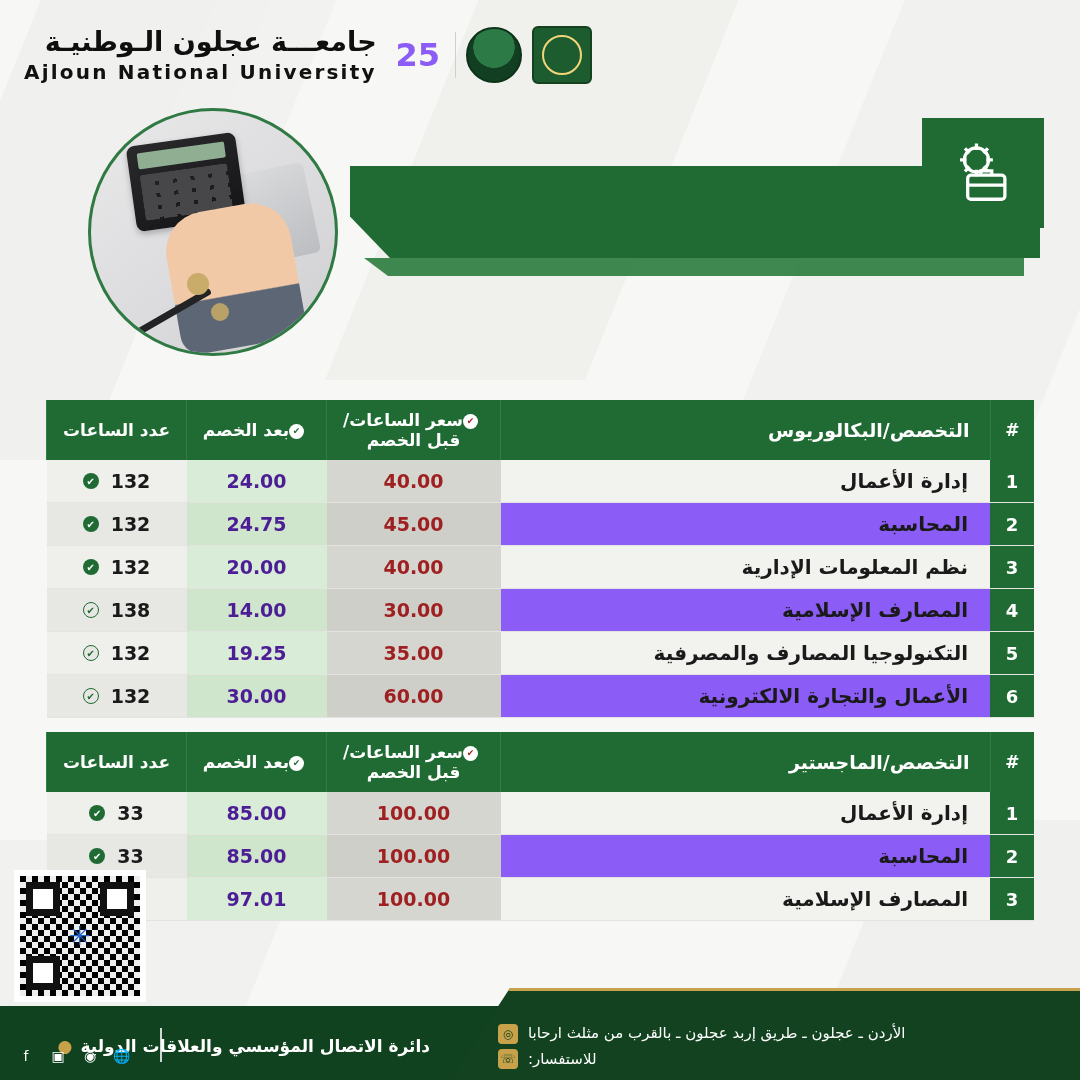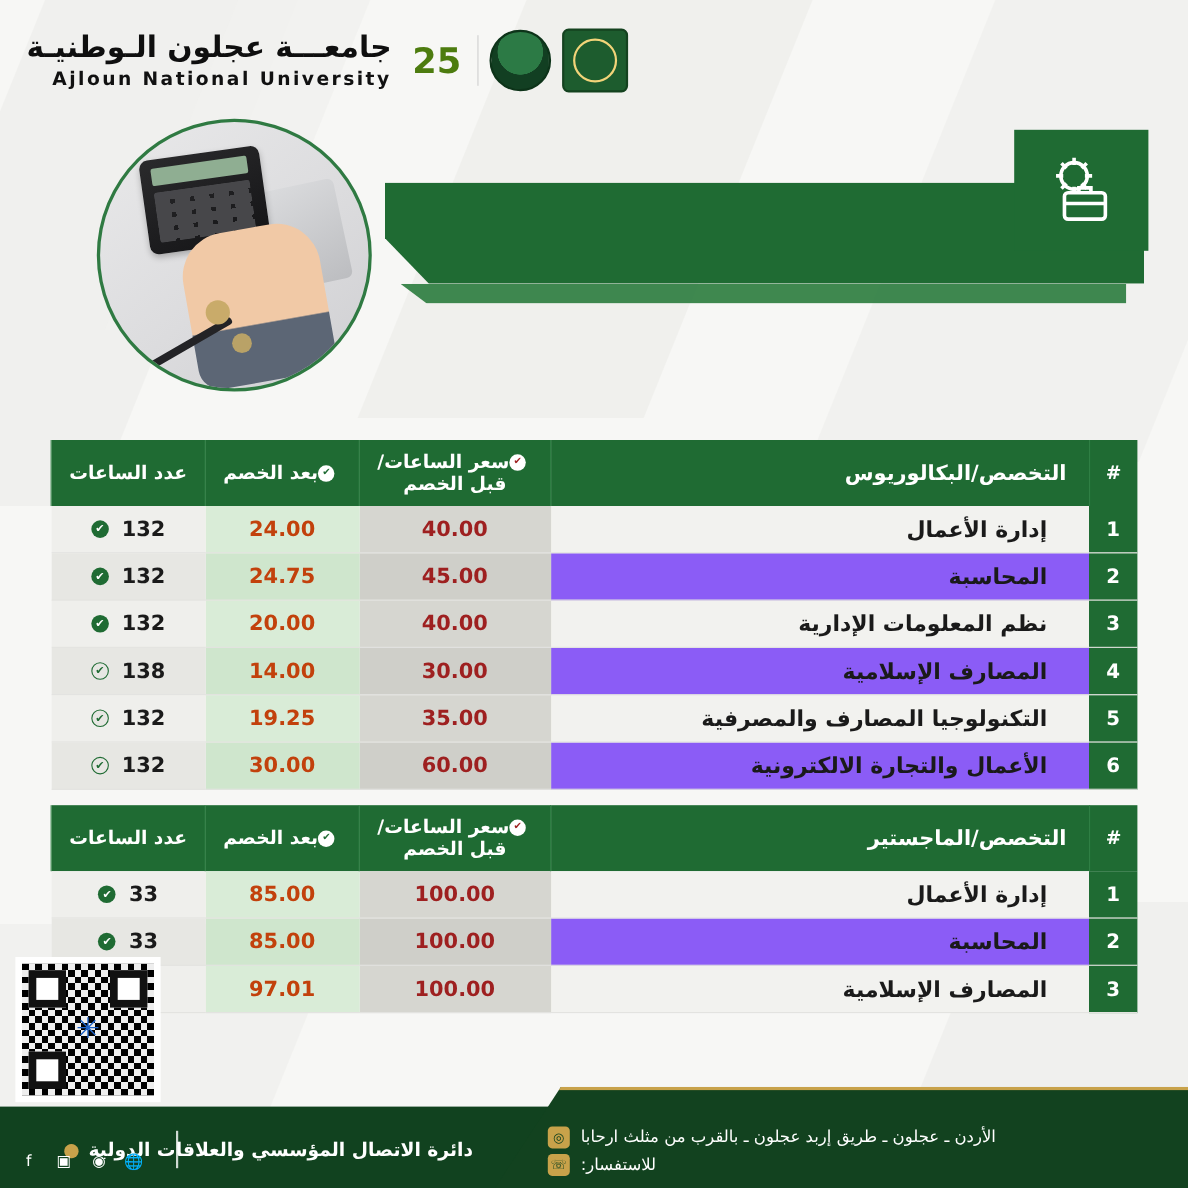--- a/index.html
+++ b/index.html
@@ -29,42 +29,42 @@
   .header {
     position:absolute; top:26px; right:24px; left:24px;
     display:flex; flex-direction:row-reverse; align-items:center; justify-content:flex-start;
     gap:14px;
   }
   .uni-name { text-align:right; line-height:1.15; }
   .uni-name .ar {
     font-size:27px; font-weight:bold; color:#0f0f0f; letter-spacing:1px;
   }
   .uni-name .en {
-    font-size:17px; font-weight:bold; color:#111; letter-spacing:2.2px; margin-top:4px;
+    font-size:20px; font-weight:bold; color:#111; letter-spacing:2.2px; margin-top:4px;
   }
   .logo { display:flex; align-items:center; gap:10px; }
   .crest {
     width:60px; height:58px; border-radius:6px; background:#1d5c2e;
     display:flex; align-items:center; justify-content:center; color:#f2d479; font-size:10px;
     border:2px solid #14421f; position:relative;
   }
   .crest::after{
     content:""; position:absolute; width:36px; height:36px; border-radius:50%;
     border:2px solid #f2d479;
   }
   .badge-round {
     width:56px; height:56px; border-radius:50%;
     background:radial-gradient(circle at 50% 35%, #2c7a45 0 48%, #123f22 49% 100%);
     color:#ffd978; font-size:9px; display:flex; align-items:center; justify-content:center;
     border:2px solid #0d3319; text-align:center; line-height:1.1; padding:3px;
   }
   .sep-line { width:1px; height:46px; background:#cfcfcf; }
   .mono-logo {
     width:54px; height:56px; display:flex; align-items:center; justify-content:center;
-    color:#4d7c0f; font-size:32px; font-weight:bold;
+    color:#8b5cf6; font-size:32px; font-weight:bold;
   }
 
   
   .hero { position:absolute; top:108px; right:40px; left:44px; height:230px; }
   .hero-photo {
     position:absolute; right:auto; left:44px; top:0;
     width:250px; height:248px; border-radius:50%;
     border:3px solid #2f7a42; overflow:hidden;
     background:linear-gradient(140deg,#e9e9ea 0%, #dcdcde 55%, #cfcfd2 100%);
   }
@@ -121,24 +121,24 @@
   thead th.col-hours { width:140px; }
   tbody td {
     padding:9px 8px; font-size:19px; font-weight:bold; color:#1a1a1a; text-align:center;
     border-bottom:1px solid #e3e3e0;
   }
   tbody tr.odd td { background:#f2f2ef; }
   tbody tr.even td { background:#8b5cf6; }
   td.idx {
     width:44px; background:#1f6b33 !important; color:#fff; font-size:18px;
   }
-  td.major { text-align:right; padding-right:38px; font-size:20px; }
+  td.major { text-align:right; padding-right:22px; font-size:20px; }
   td.before { color:#9e2020; background:#cfcfc9 !important; }
   tbody tr.odd td.before { background:#d6d6d0 !important; }
-  td.after { background:#cfe6cd !important; color:#c2410c; }
+  td.after { background:#cfe6cd !important; color:#4c1d95; }
   tbody tr.odd td.after { background:#d9ecd7 !important; }
   td.hours { background:#efefec !important; }
   tbody tr.even td.hours { background:#e7e7e3 !important; }
   .hours-wrap { display:flex; align-items:center; justify-content:center; gap:12px; }
   .tick {
     width:16px; height:16px; border-radius:50%; background:#1f6b33; color:#fff;
     font-size:10px; display:inline-flex; align-items:center; justify-content:center;
   }
   .tick.light { background:#e7e7e3; color:#1f6b33; border:1px solid #1f6b33; }
   .th-tick {

